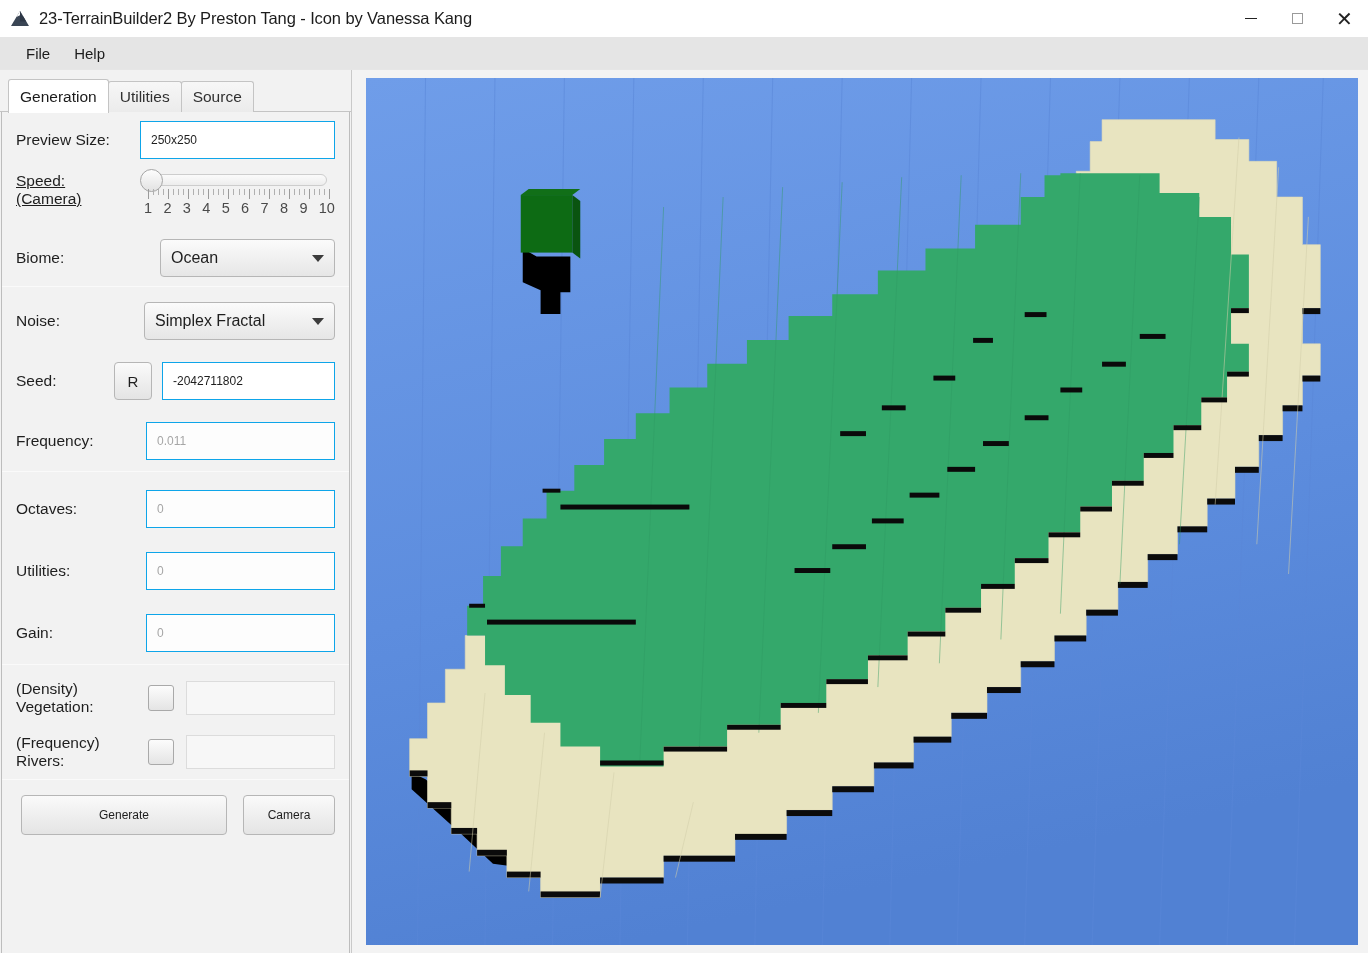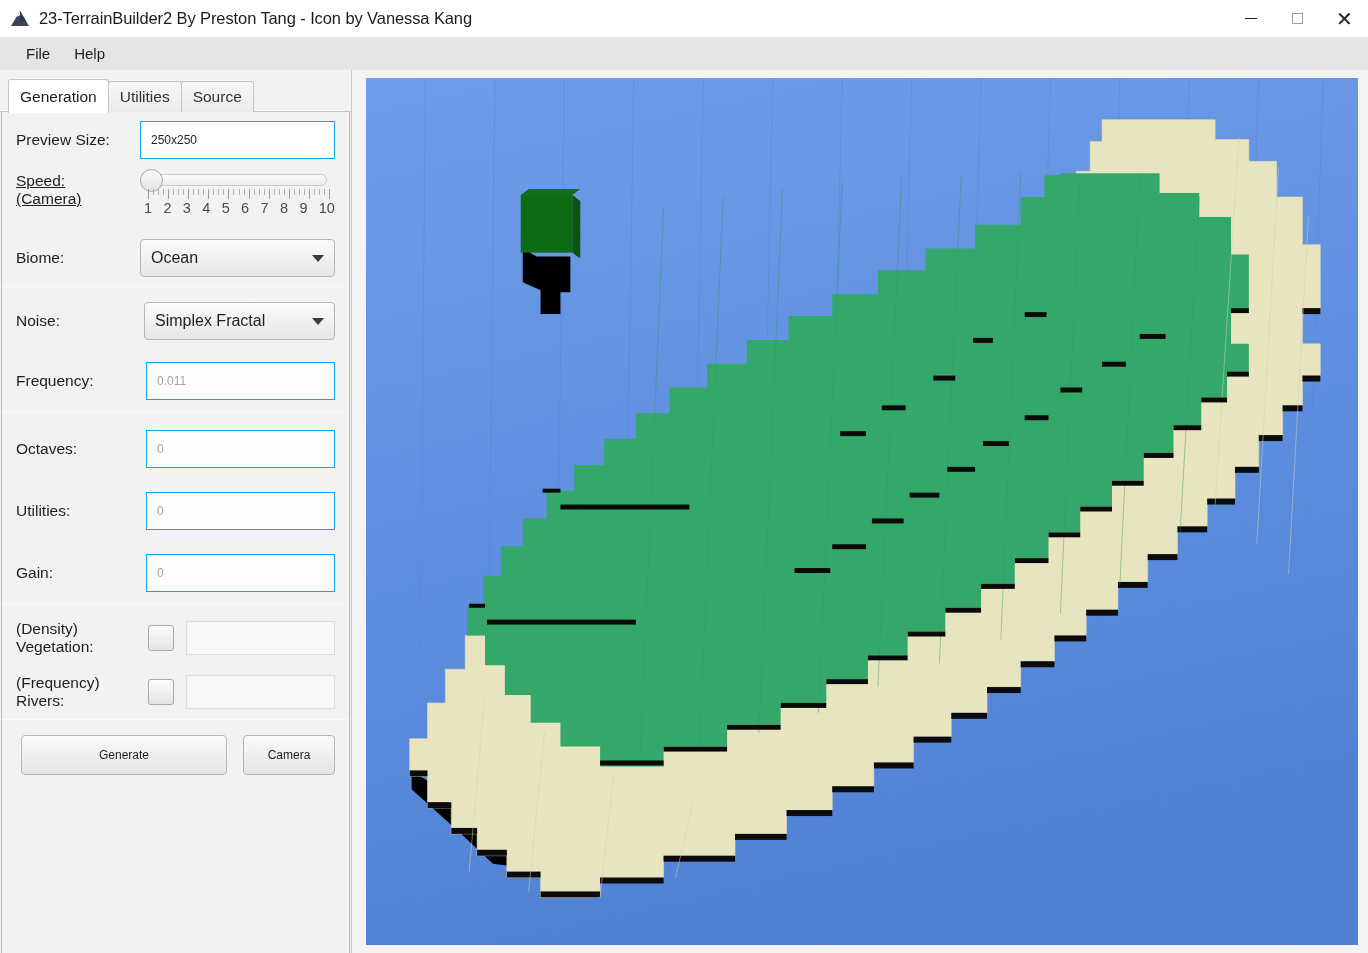--- a/index.html
+++ b/index.html
@@ -395,40 +395,45 @@
                   <span>5</span>
                   <span>6</span>
                   <span>7</span>
                   <span>8</span>
                   <span>9</span>
                   <span>10</span>
                 </div>
             </div>
           </div>
 
-          <div class="row" style="min-height:56px;">
+          <div class="row" style="min-height:56px;gap:20px;">
             <div class="lbl lbl-biome">Biome:</div>
             <div class="combo" style="flex:1 1 auto;">
               <span>Ocean</span>
               <span class="caret"></span>
             </div>
           </div>
         </div>
 
         <div class="sep"></div>
 
         <div class="section" style="padding-top:4px;">
           <div class="row" style="min-height:60px;">
             <div class="lbl lbl-noise">Noise:</div>
             <div class="combo" style="flex:1 1 auto; margin-left:4px;">
               <span>Simplex Fractal</span>
               <span class="caret"></span>
             </div>
           </div>
 
+          <div class="row" style="min-height:60px;">
+            <div class="lbl lbl-seed">Seed:</div>
+            <div class="btn small" style="margin-right:10px;">R</div>
+            <div class="field" style="flex:1 1 auto;">-2042711802</div>
+          </div>
 
           <div class="row" style="min-height:60px;">
             <div class="lbl lbl-freq">Frequency:</div>
             <div class="field placeholder" style="flex:1 1 auto; margin-left:6px;">0.011</div>
           </div>
         </div>
 
         <div class="sep"></div>
 
         <div class="section" style="padding-top:6px;">

